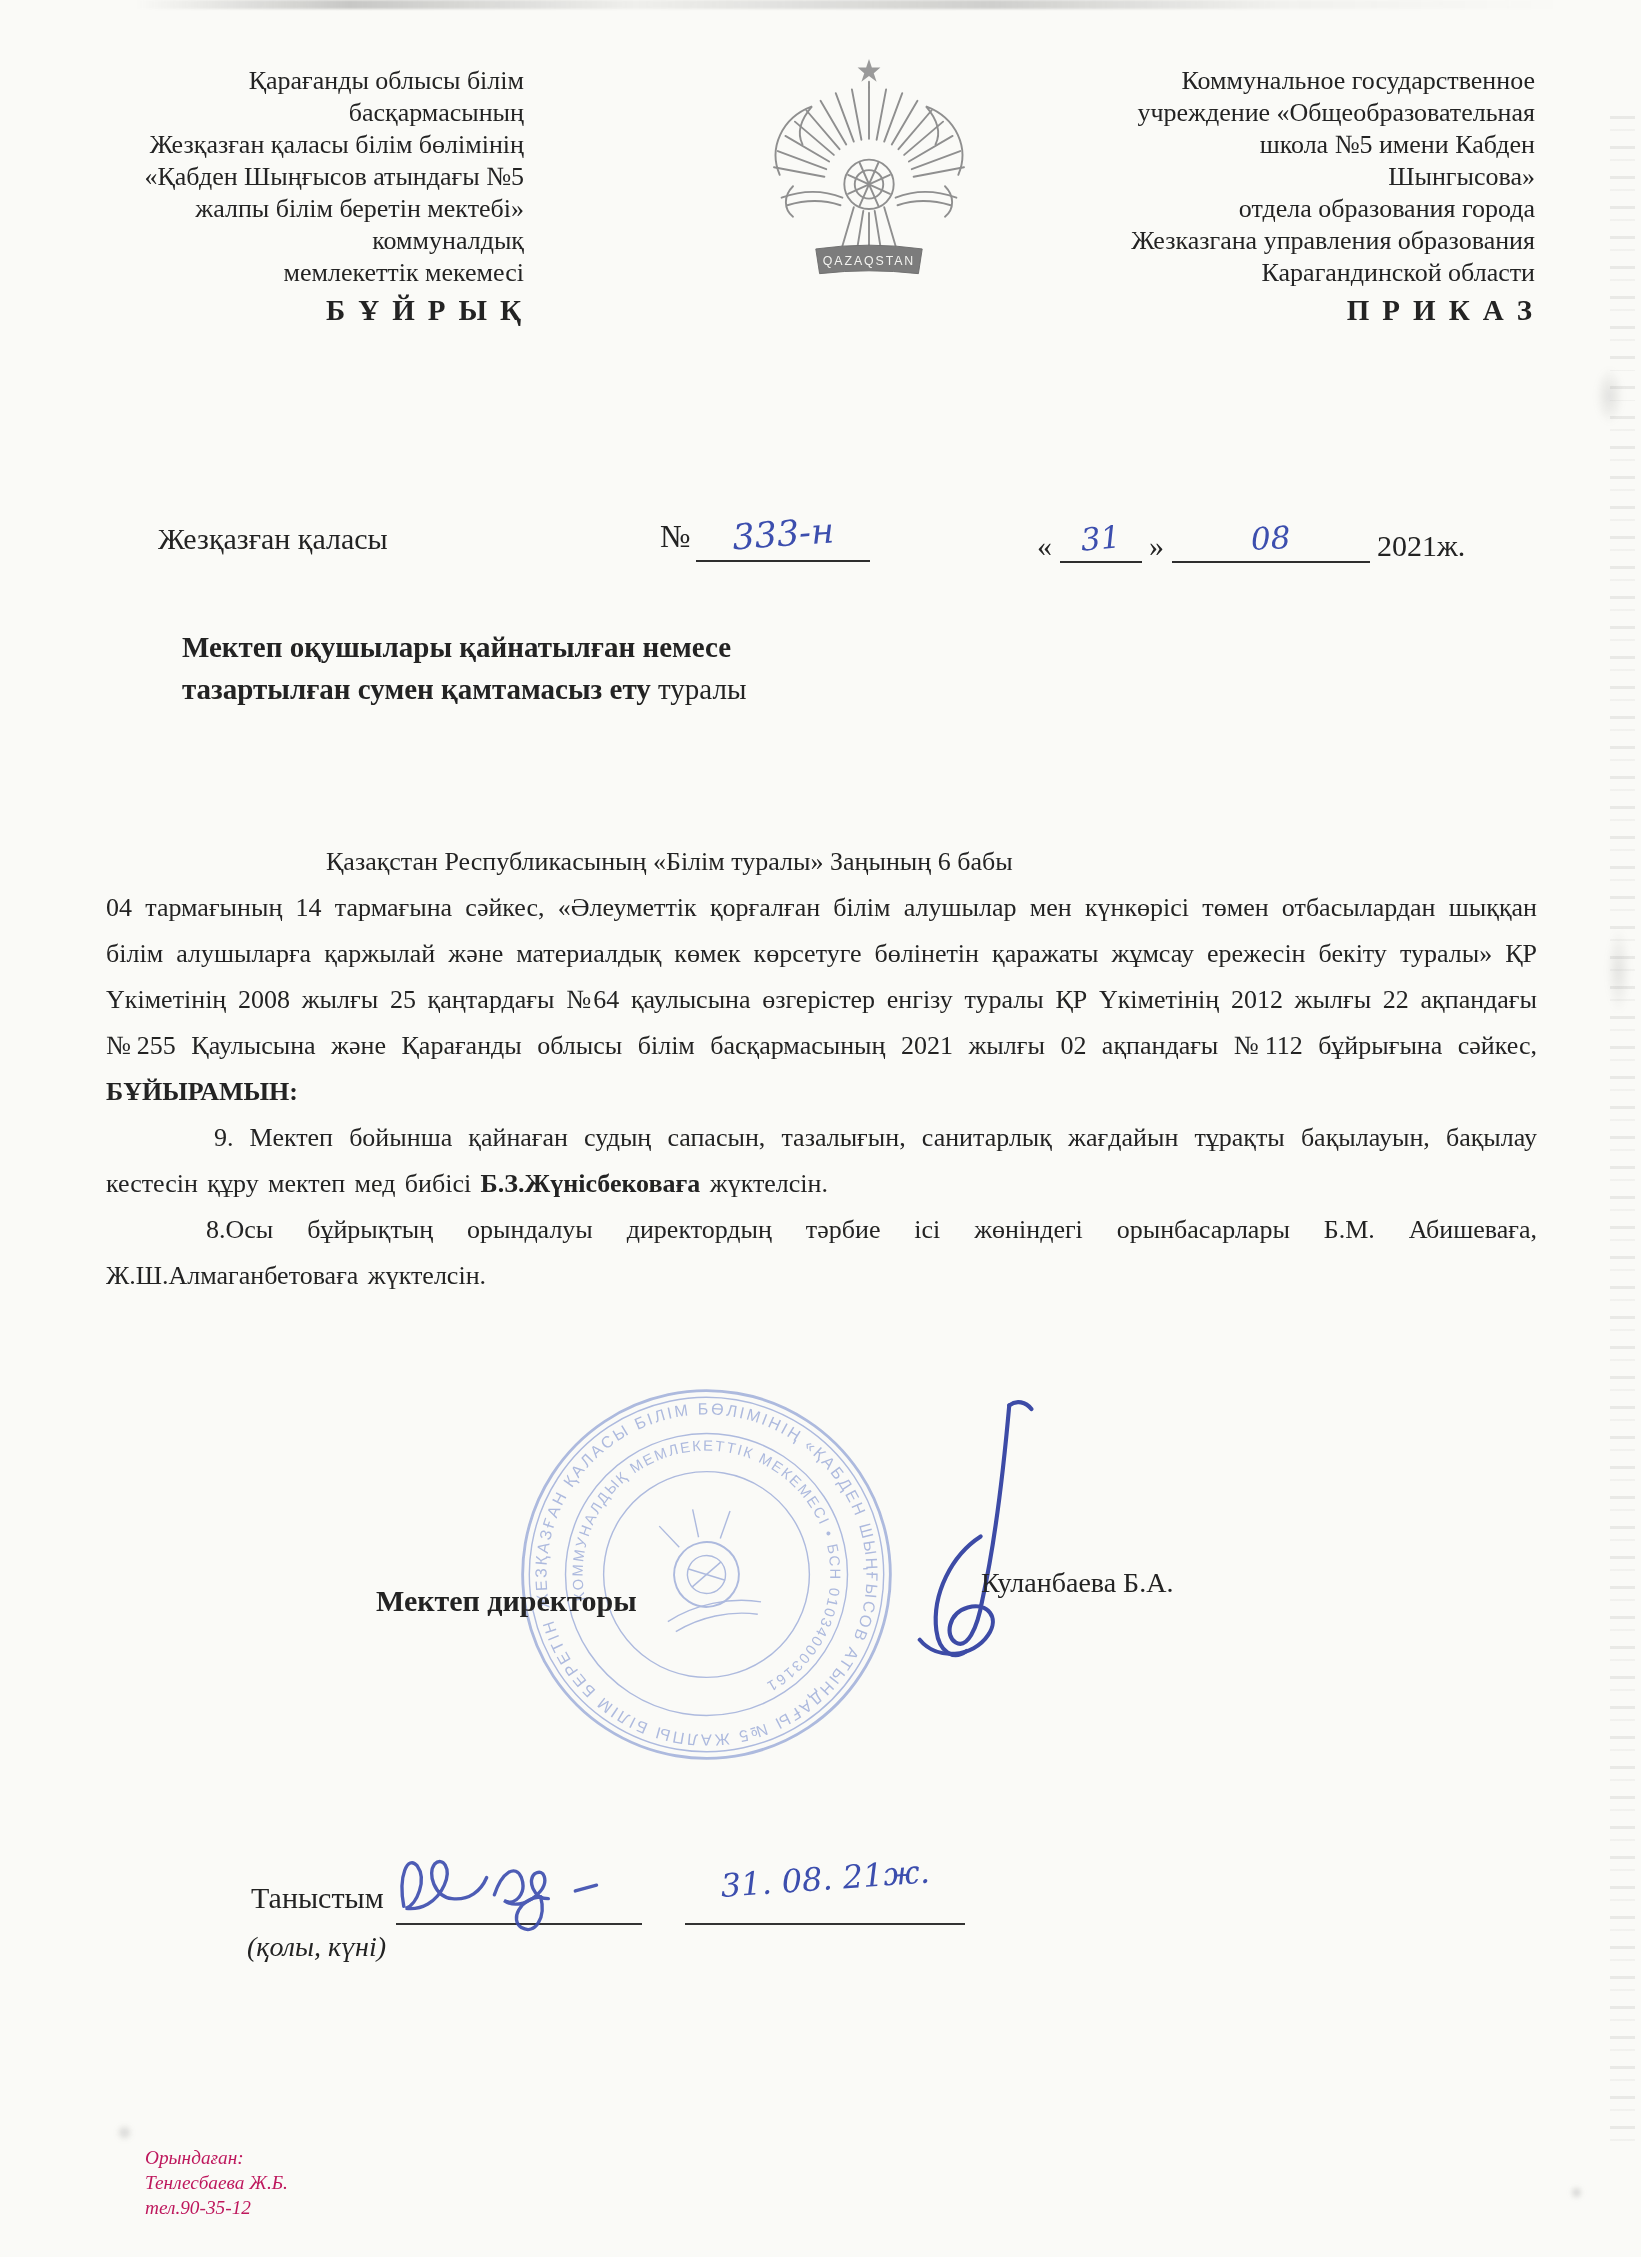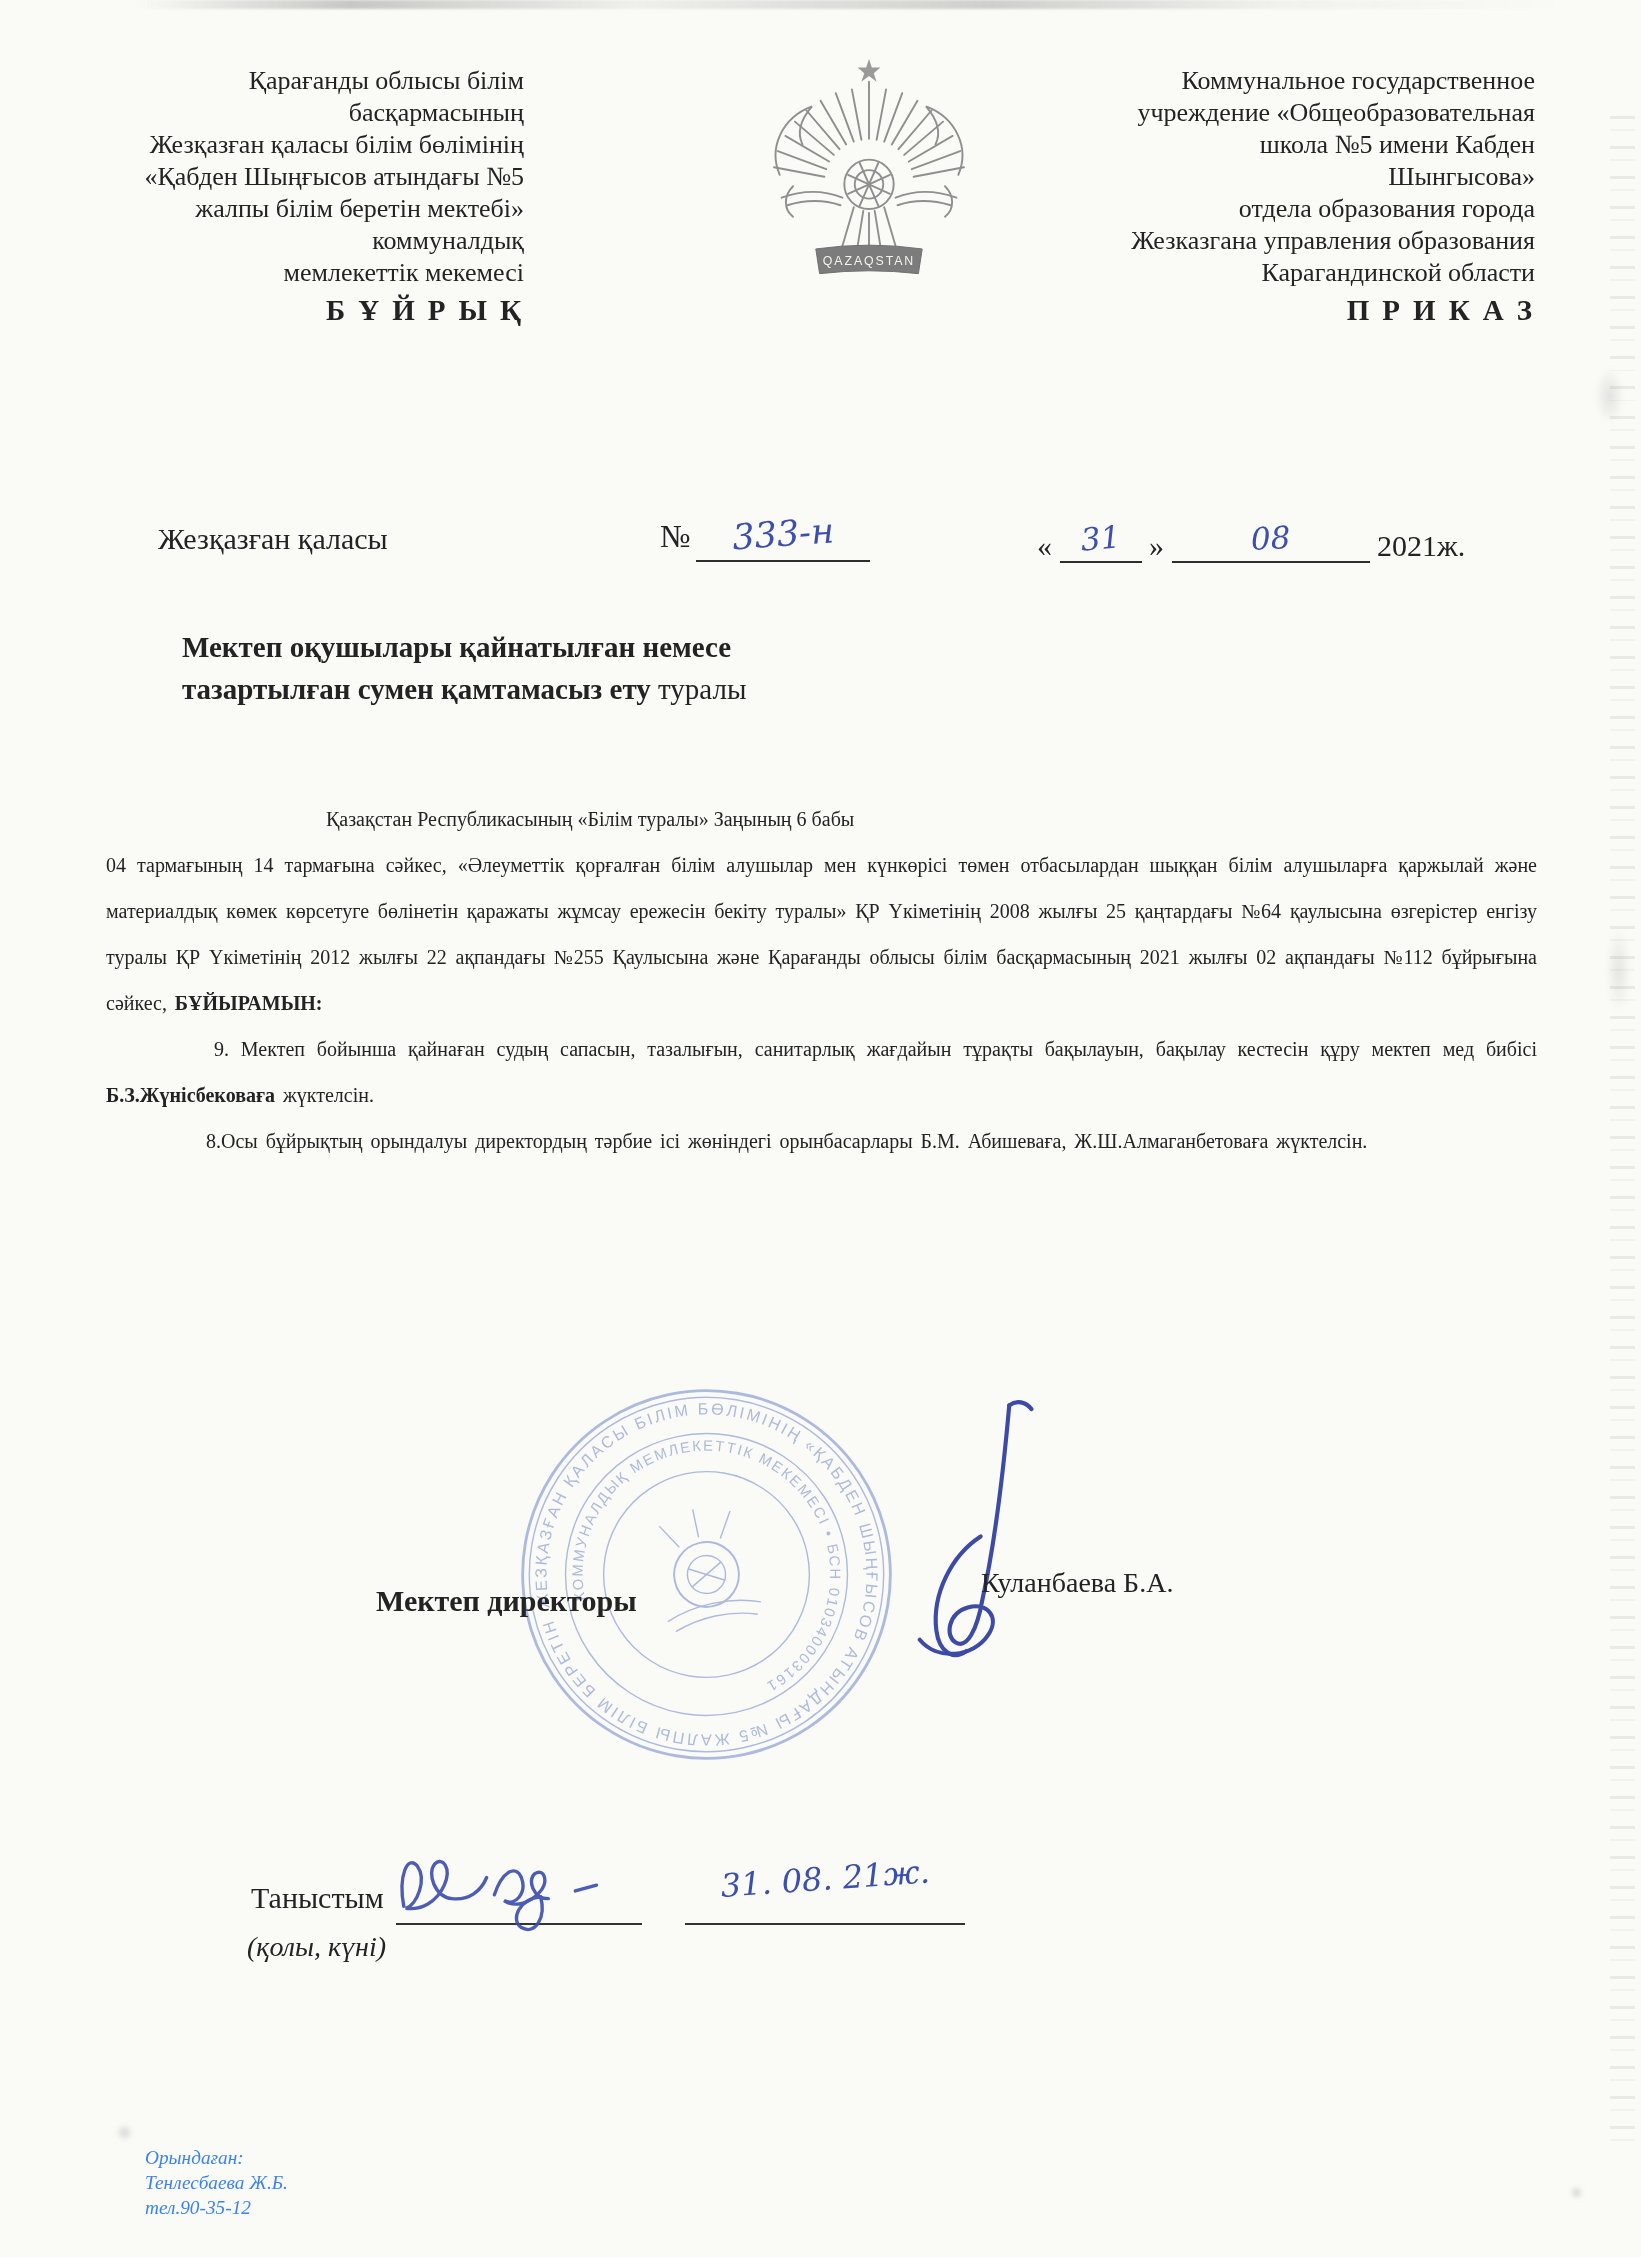--- a/index.html
+++ b/index.html
@@ -41,21 +41,21 @@
   .hw{color:#3c4eae;font-family:"DejaVu Serif",serif;font-style:italic;}
   .hw-number{display:inline-block;font-size:35px;transform:rotate(-4deg) translateY(3.9px);}
   .hw-day{display:inline-block;font-size:31px;transform:rotate(-5deg) translateY(-1.9px);}
   .hw-month{display:inline-block;font-size:31px;transform:rotate(-3deg) translateY(-1.9px);}
 
   
   .subject{position:absolute;top:626px;left:182px;font-size:29px;line-height:42px;}
   .subject .b{font-weight:bold;white-space:pre-line;}
 
   
-  .body-block{position:absolute;top:796px;left:106px;width:1431px;font-size:20px;line-height:46px;}
+  .body-block{position:absolute;top:839px;left:106px;width:1431px;font-size:26px;line-height:46px;}
   .intro{margin:0 0 0 220px;}
   .para{margin:0;text-align:justify;word-spacing:2.9px;}
   .item1{margin:0;text-align:justify;text-indent:108px;word-spacing:2.9px;}
   .item2{margin:0;text-align:justify;text-indent:100px;word-spacing:2.9px;}
   .bold{font-weight:bold;}
 
   
   .sig-section{position:absolute;top:1376px;left:106px;width:1431px;height:415px;}
   .stamp{position:absolute;left:410px;top:7.7px;width:381px;height:381px;opacity:.62;transform:rotate(-12deg);}
   .dir-sig{position:absolute;left:763px;top:17.4px;width:203px;height:319px;}
@@ -65,21 +65,21 @@
   
   .ack{position:absolute;top:1852px;left:106px;width:966px;height:135px;font-size:30px;}
   .ack-label{position:absolute;left:145px;top:29px;}
   .ack-line1{position:absolute;left:290px;top:0;width:246px;height:71px;border-bottom:2.9px solid #333;}
   .ack-scrawl{position:absolute;left:280px;top:-15.4px;width:290px;height:106px;}
   .ack-line2{position:absolute;left:579px;top:0;width:280px;height:71px;border-bottom:2.9px solid #333;text-align:center;}
   .hw-date{display:inline-block;font-size:32px;transform:rotate(-4deg) translateY(7.7px);white-space:nowrap;}
   .ack-caption{position:absolute;left:141px;top:79px;font-style:italic;font-size:28px;}
 
   
-  .executor{position:absolute;top:2145px;left:145px;font-style:italic;font-size:19.3px;line-height:25px;color:#3b82f6;white-space:pre-line;}
+  .executor{position:absolute;top:2145px;left:145px;font-style:italic;font-size:19.3px;line-height:25px;color:#be185d;white-space:pre-line;}
 
   .pre{white-space:pre-line;}
 </style>
 </head>
 <body>
 
 <div class="page">
 
   <div class="noise-top"></div>
   <div class="noise-right"></div>

